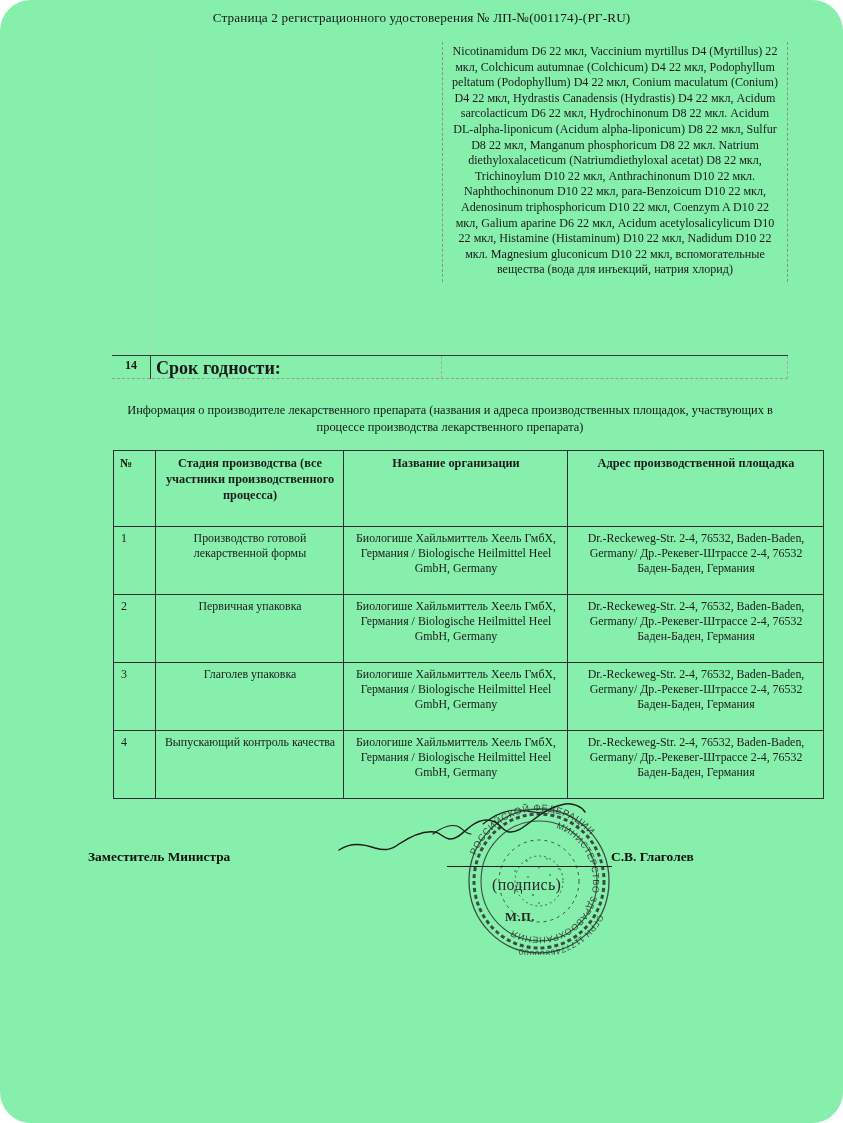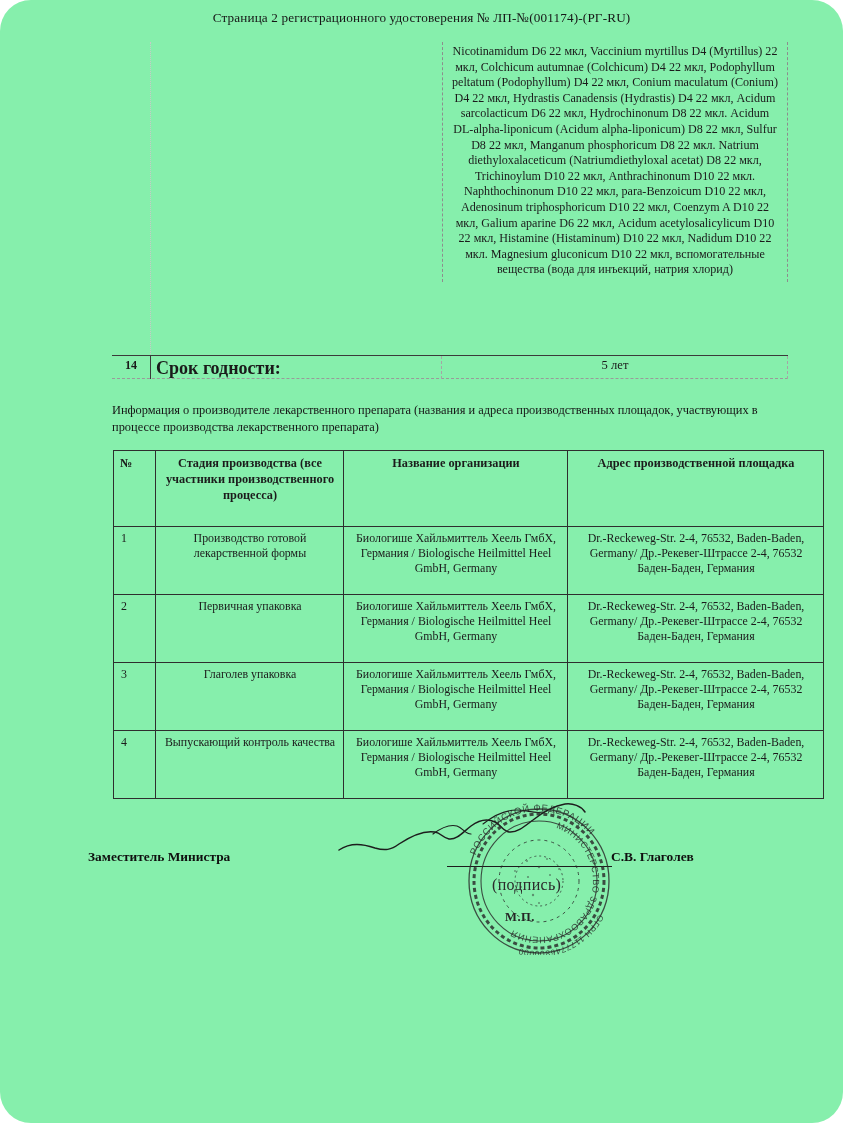--- a/index.html
+++ b/index.html
@@ -119,20 +119,21 @@
     height: 23px;
     border-left: 1px dashed #a5a5a5;
   }
 
   
   .intro {
     position: absolute;
     left: 112px;
     top: 402px;
     width: 676px;
+    text-align: center;
     font-size: 12.4px;
     line-height: 17px;
     color: #161616;
   }
 
   
   .mfr-table {
     position: absolute;
     left: 113px;
     top: 450px;
@@ -231,21 +232,20 @@
   <div class="top-table">
     <div class="top-left-divider"></div>
     <div class="top-ingredients">Nicotinamidum D6 22 мкл, Vaccinium myrtillus D4 (Myrtillus) 22 мкл, Colchicum autumnae (Colchicum) D4 22 мкл, Podophyllum peltatum (Podophyllum) D4 22 мкл, Conium maculatum (Conium) D4 22 мкл, Hydrastis Canadensis (Hydrastis) D4 22 мкл, Acidum sarcolacticum D6 22 мкл, Hydrochinonum D8 22 мкл. Acidum DL-alpha-liponicum (Acidum alpha-liponicum) D8 22 мкл, Sulfur D8 22 мкл, Manganum phosphoricum D8 22 мкл. Natrium diethyloxalaceticum (Natriumdiethyloxal acetat) D8 22 мкл, Trichinoylum D10 22 мкл, Anthrachinonum D10 22 мкл. Naphthochinonum D10 22 мкл, para-Benzoicum D10 22 мкл, Adenosinum triphosphoricum D10 22 мкл, Coenzym A D10 22 мкл, Galium aparine D6 22 мкл, Acidum acetylosalicylicum D10 22 мкл, Histamine (Histaminum) D10 22 мкл, Nadidum D10 22 мкл. Magnesium gluconicum D10 22 мкл, вспомогательные вещества (вода для инъекций, натрия хлорид)</div>
   </div>
 
   <div class="row14">
     <div class="c-num">14</div>
     <div class="c-divider"></div>
     <div class="c-label">Срок годности:</div>
     <div class="c-dash"></div>
-    <div class="c-value">5 лет</div>
     <div class="c-dash-r"></div>
   </div>
 
   <div class="intro">Информация о производителе лекарственного препарата (названия и адреса производственных площадок, участвующих в процессе производства лекарственного препарата)</div>
 
   <table class="mfr-table">
     <thead>
       <tr class="row-hdr">
         <th class="col-num hdr-num">№</th>
         <th class="col-stage">Стадия производства (все участники производственного процесса)</th>

